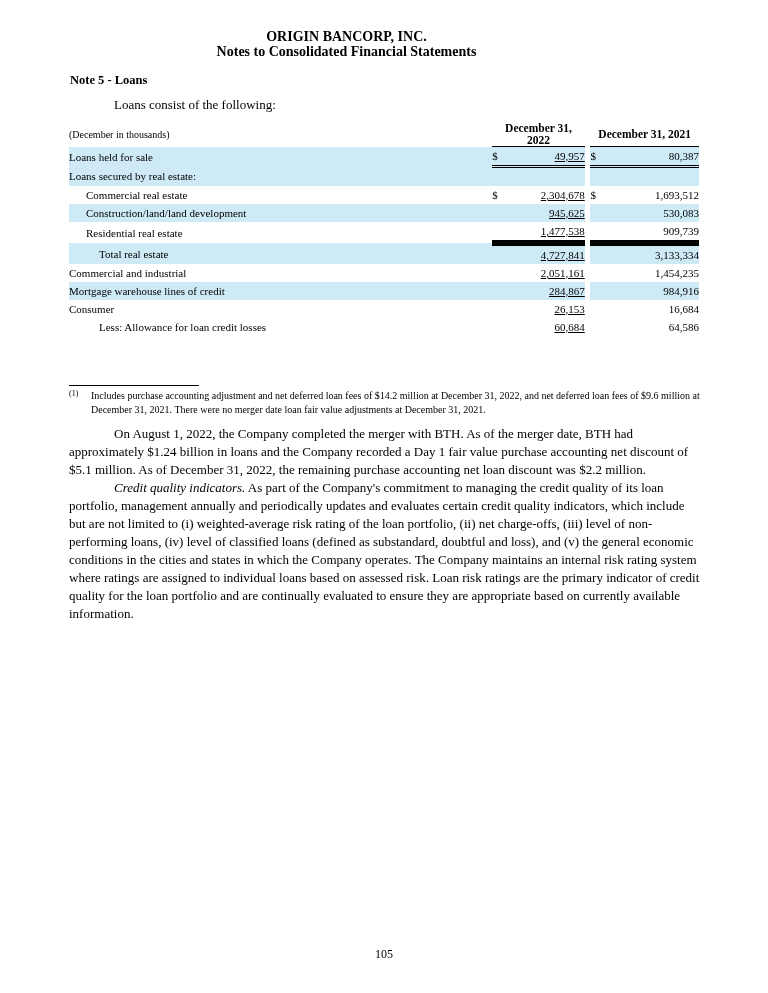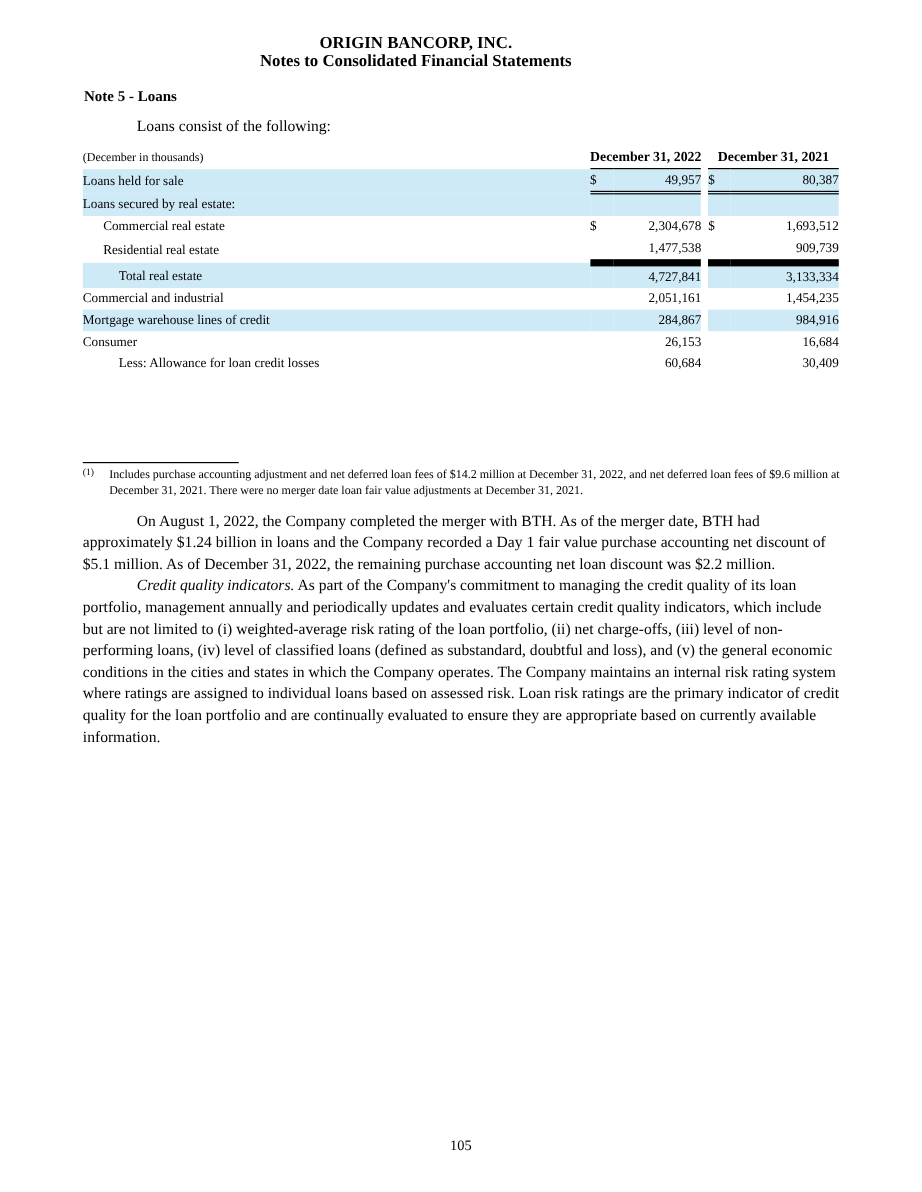--- a/index.html
+++ b/index.html
@@ -7,21 +7,21 @@
   .hdr { position: absolute; left: 0; width: 693px; text-align: center; font-weight: bold; font-size: 14px; }
   .h1 { top: 29px; }
   .h2 { top: 44px; }
   .note { position: absolute; left: 70px; top: 73px; font-weight: bold; font-size: 12.5px; }
   .intro { position: absolute; left: 114px; top: 97px; font-size: 13px; }
   table.loans { position: absolute; left: 69px; top: 122px; width: 630px; border-collapse: collapse; font-size: 11px; }
   table.loans td { padding: 0; height: 18px; line-height: 18px; vertical-align: middle; }
   table.loans tr.shade td.c { background: #cfeaf7; }
   td.lab { width: 411px; padding-left: 0; }
   td.cur { width: 20px; }
-  td.num { width: 75px; text-align: right; }
+  td.num { width: 75px; text-align: right; text-decoration: underline; }
   td.gap { width: 6px; background: transparent !important; }
   td.cur2 { width: 20px; }
   td.num2 { width: 92px; text-align: right; }
   .ind2 { padding-left: 17px !important; }
   .ind3 { padding-left: 30px !important; }
   th { font-weight: bold; font-size: 11.5px; padding: 0; height: 18px; border-bottom: 1.5px solid #000; }
   th.blank { border-bottom: none; font-weight: normal; text-align: left; font-size: 10px; }
   th.gap { border-bottom: none; }
   .bt td.c1 { border-top: 6px solid #000000; }
   .dbl td.c1 { border-bottom: 3px double #000; }
@@ -69,20 +69,28 @@
         <td class="num2 c c1"></td>
       </tr>
       <tr>
         <td class="lab c ind2">Commercial real estate</td>
         <td class="cur c c1">$</td>
         <td class="num c c1">2,304,678</td>
         <td class="gap"></td>
         <td class="cur2 c c1">$</td>
         <td class="num2 c c1">1,693,512</td>
       </tr>
+      <tr class="shade">
+        <td class="lab c ind2">Construction/land/land development</td>
+        <td class="cur c c1"></td>
+        <td class="num c c1">945,625</td>
+        <td class="gap"></td>
+        <td class="cur2 c c1"></td>
+        <td class="num2 c c1">530,083</td>
+      </tr>
       <tr>
         <td class="lab c ind2">Residential real estate</td>
         <td class="cur c c1"></td>
         <td class="num c c1">1,477,538</td>
         <td class="gap"></td>
         <td class="cur2 c c1"></td>
         <td class="num2 c c1">909,739</td>
       </tr>
       <tr class="shade bt">
         <td class="lab c ind3">Total real estate</td>
@@ -115,21 +123,21 @@
         <td class="gap"></td>
         <td class="cur2 c c1"></td>
         <td class="num2 c c1">16,684</td>
       </tr>
       <tr>
         <td class="lab c ind3">Less: Allowance for loan credit losses</td>
         <td class="cur c c1"></td>
         <td class="num c c1">60,684</td>
         <td class="gap"></td>
         <td class="cur2 c c1"></td>
-        <td class="num2 c c1">30,409</td>
+        <td class="num2 c c1">64,586</td>
       </tr>
     </tbody>
 </table>
 
 <div class="fnline"></div>
 <div class="fnmark">(1)</div>
 <div class="fntext">Includes purchase accounting adjustment and net deferred loan fees of $14.2 million at December 31, 2022, and net deferred loan fees of $9.6 million at December 31, 2021. There were no merger date loan fair value adjustments at December 31, 2021.</div>
 
 <div class="para p1">On August 1, 2022, the Company completed the merger with BTH. As of the merger date, BTH had approximately $1.24 billion in loans and the Company recorded a Day 1 fair value purchase accounting net discount of $5.1 million. As of December 31, 2022, the remaining purchase accounting net loan discount was $2.2 million.</div>
 <div class="para p2"><i>Credit quality indicators.</i><span> As part of the Company's commitment to managing the credit quality of its loan portfolio, management annually and periodically updates and evaluates certain credit quality indicators, which include but are not limited to (i) weighted-average risk rating of the loan portfolio, (ii) net charge-offs, (iii) level of non-performing loans, (iv) level of classified loans (defined as substandard, doubtful and loss), and (v) the general economic conditions in the cities and states in which the Company operates. The Company maintains an internal risk rating system where ratings are assigned to individual loans based on assessed risk. Loan risk ratings are the primary indicator of credit quality for the loan portfolio and are continually evaluated to ensure they are appropriate based on currently available information.</span></div>

